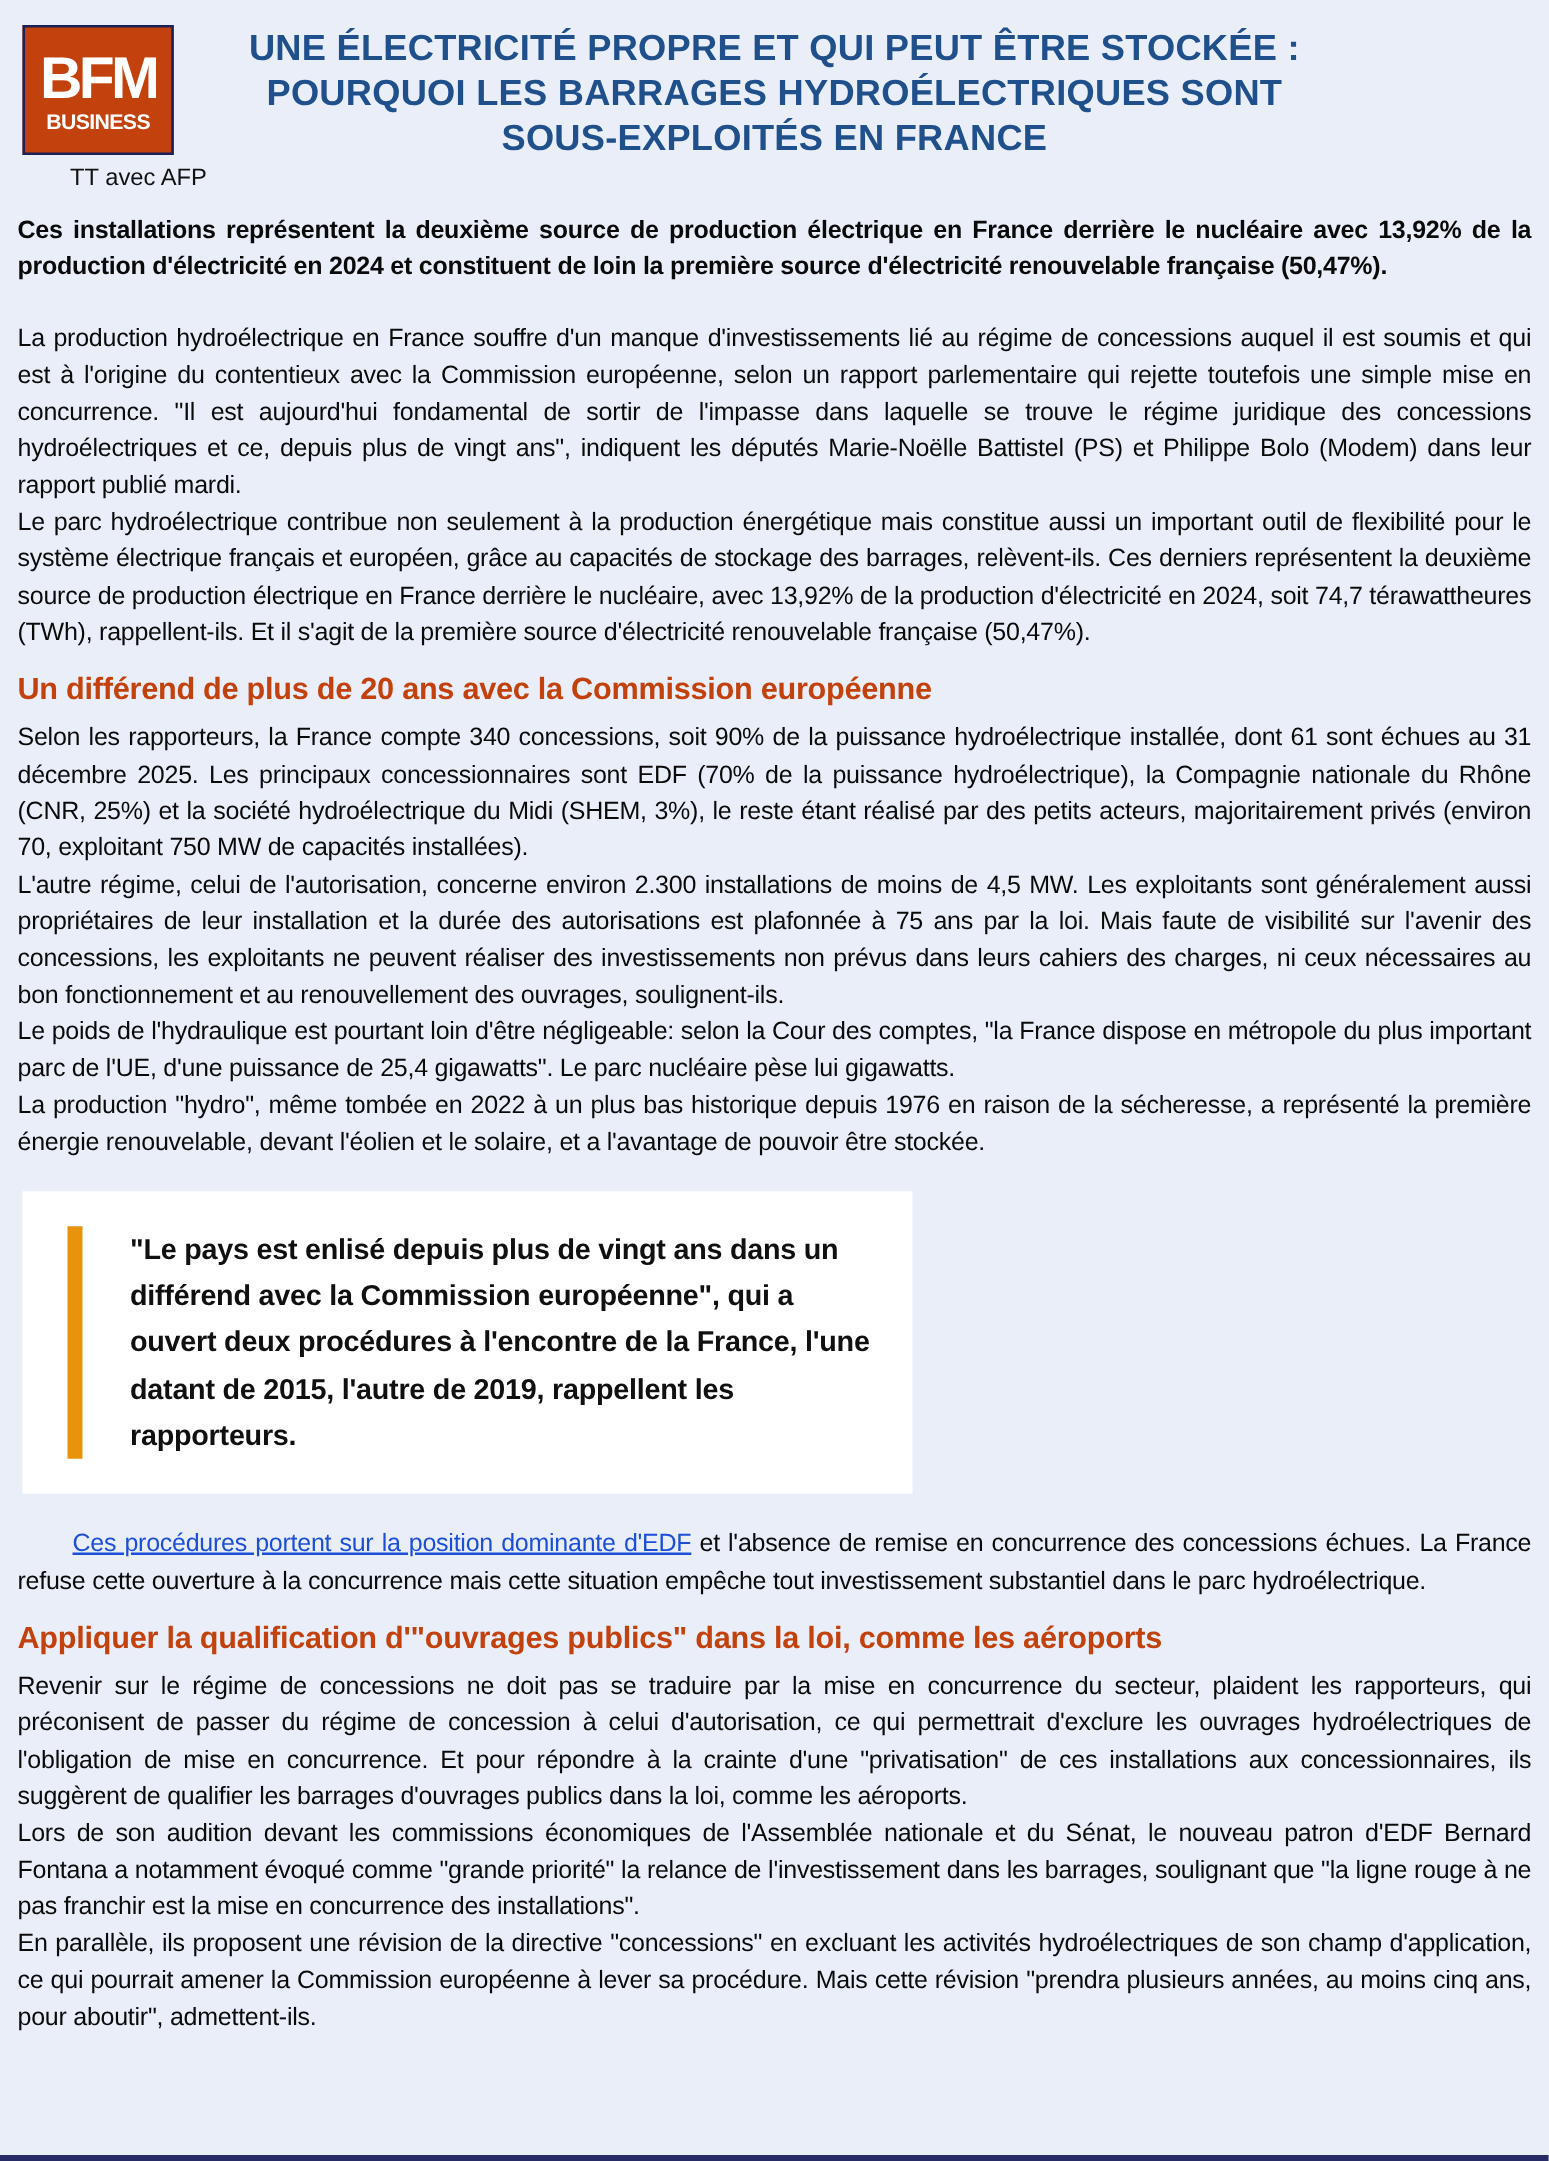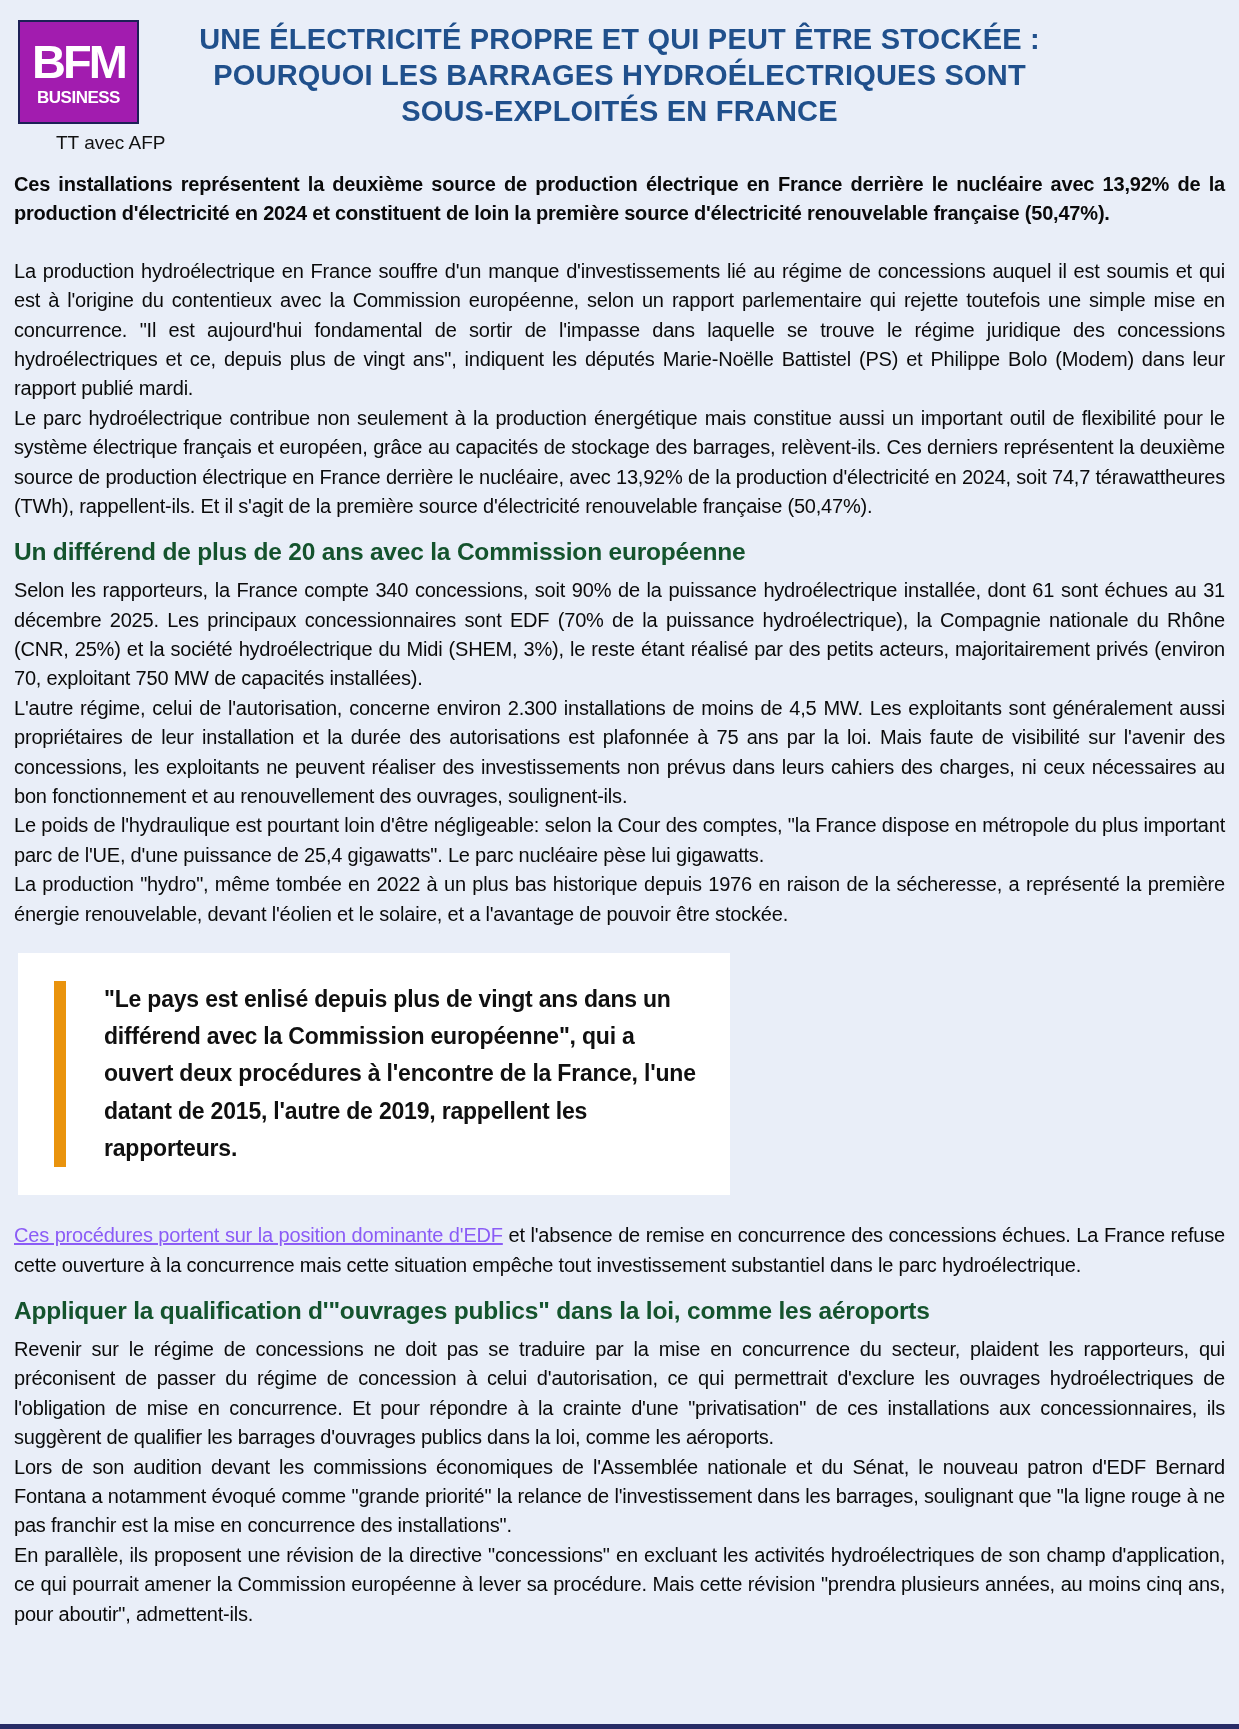--- a/index.html
+++ b/index.html
@@ -18,21 +18,21 @@
   
   header {
     position: relative;
     height: 158px;
     margin-bottom: 12px;
   }
   .logo {
     position: absolute;
     left: 4px; top: 20px;
     width: 121px; height: 104px;
-    background: #a21caf;
+    background: #c2410c;
     border: 2px solid #1D2056;
     color: #FFFFFF;
     display: flex; flex-direction: column;
     align-items: center; justify-content: center;
     line-height: 1;
   }
   .logo-bfm {
     font-size: 47px; font-weight: bold; letter-spacing: -3px;
   }
   .logo-business {
@@ -66,21 +66,21 @@
     letter-spacing: -0.2px;
   }
   article p.intro {
     font-weight: bold;
     margin-bottom: 28px;
   }
   article h2 {
     margin: 17px 0 10px 0;
     font-size: 24.5px;
     font-weight: bold;
-    color: #14532d;
+    color: #c2410c;
     letter-spacing: -0.2px;
   }
 
   
   .quote-box {
     background: #FFFFFF;
     width: 712px;
     margin: 24px 0 26px 4px;
     padding: 28px 26px 28px 36px;
   }
@@ -92,23 +92,24 @@
     margin: 0;
     font-size: 23px;
     font-weight: bold;
     line-height: 1.62;
     text-align: left !important;
     letter-spacing: -0.2px;
     color: #101010;
   }
 
   .link {
-    color: #8b5cf6;
+    color: #1d4ed8;
     text-decoration: underline;
     cursor: pointer;
+    margin-left: 44px;
   }
 
   .bottom-bar {
     position: absolute;
     left: 0; bottom: 0;
     width: 100%; height: 5px;
     background: #282C66;
   }
 </style>
 </head>

